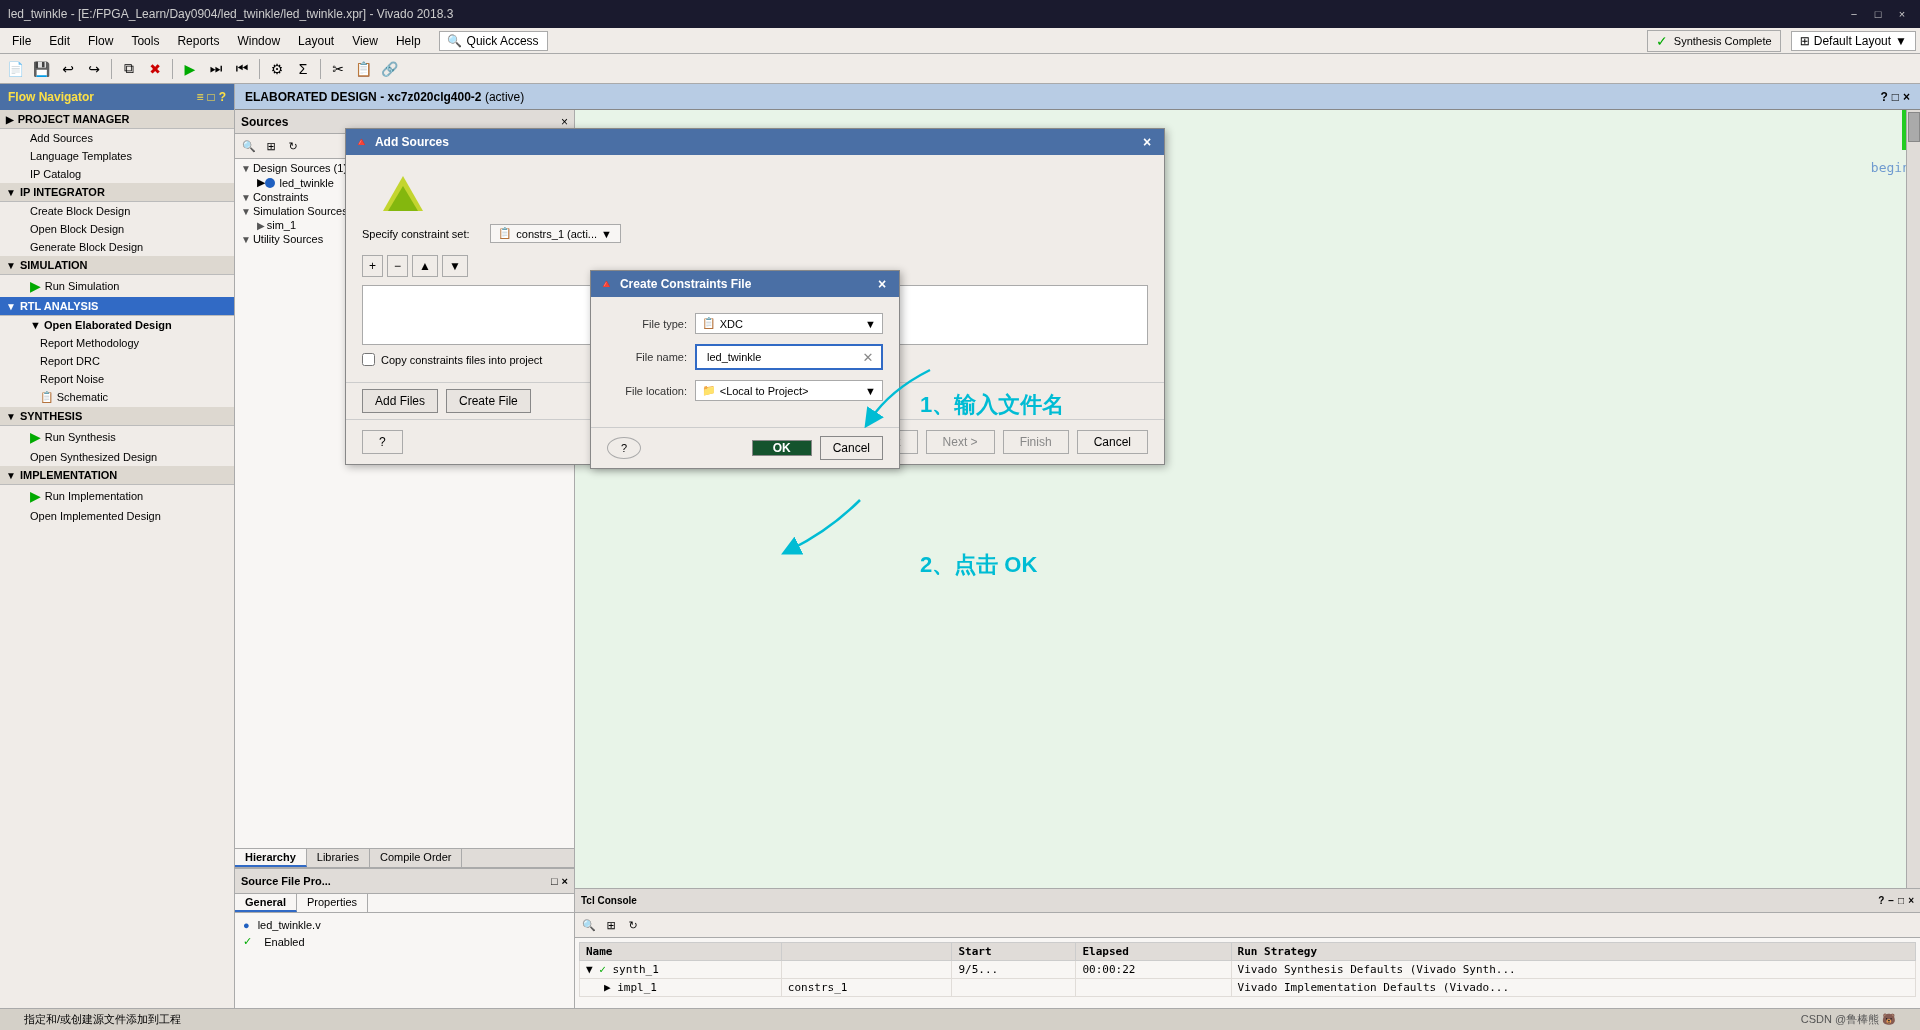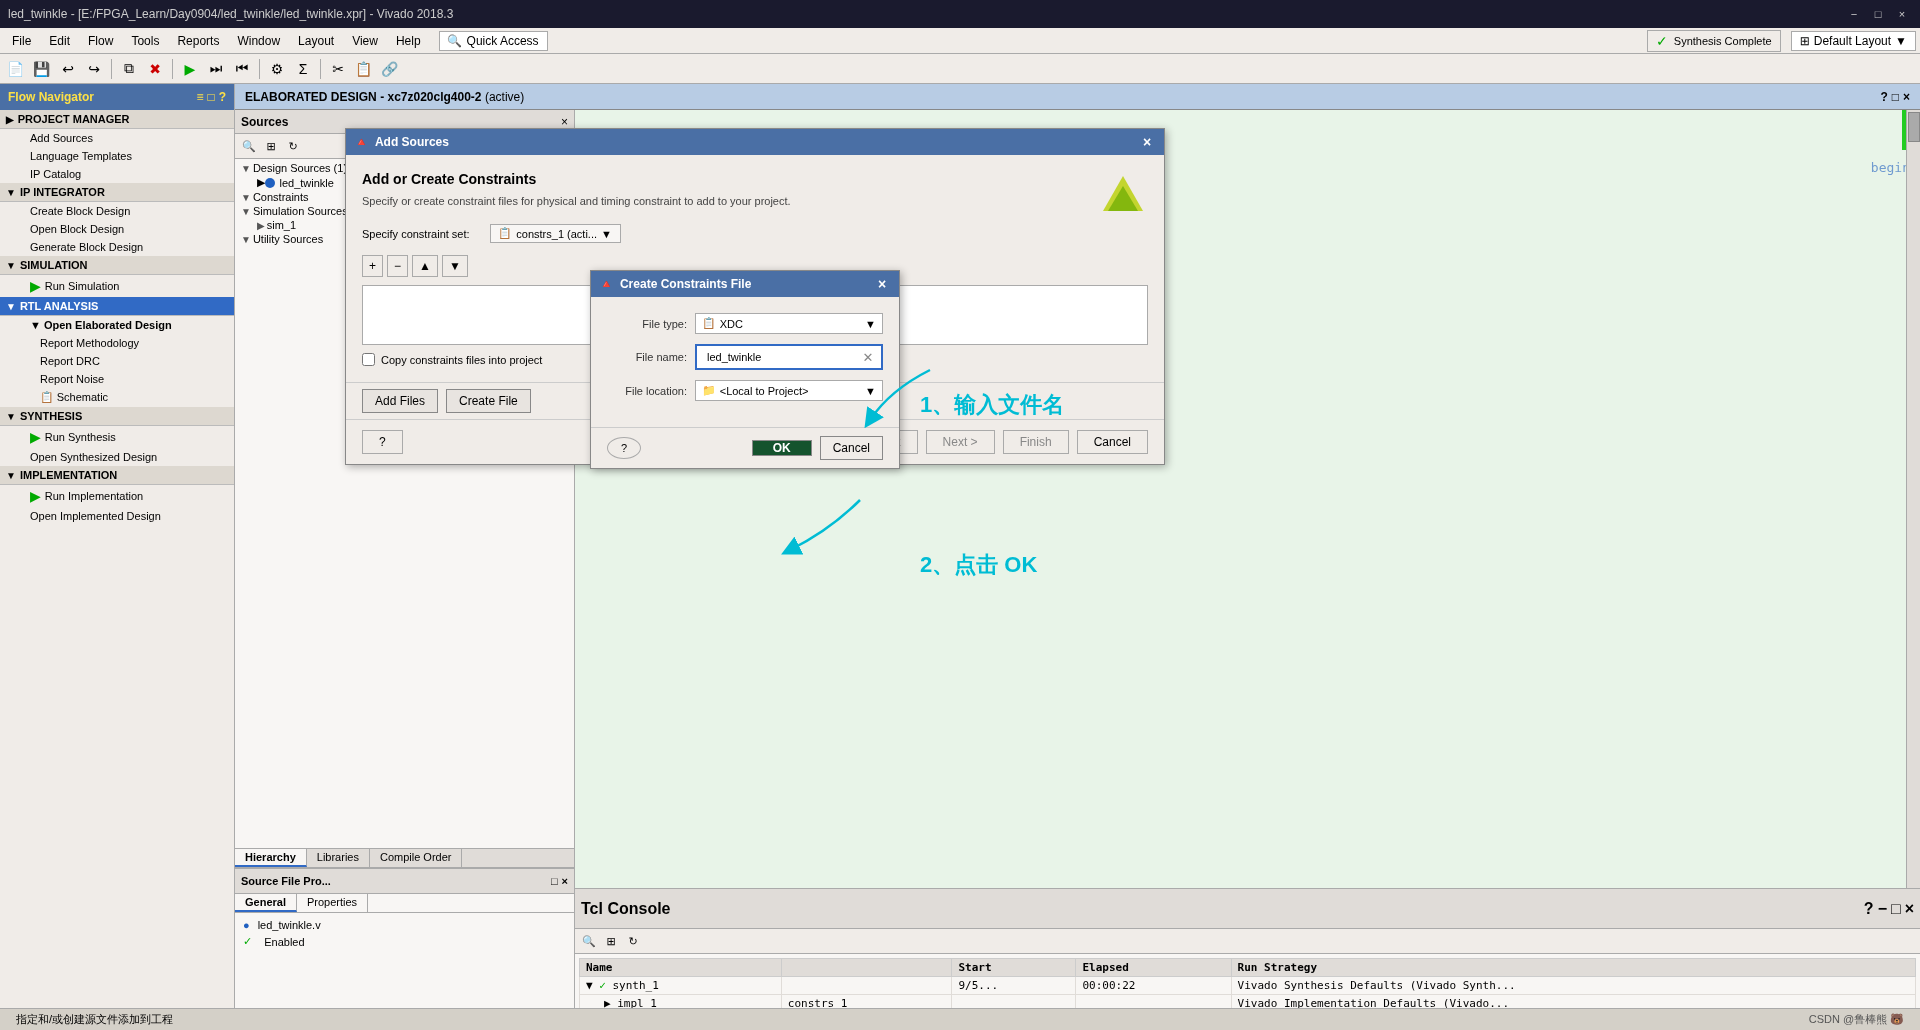--- a/index.html
+++ b/index.html
@@ -55,29 +55,29 @@
     .tree-item { display: flex; align-items: center; padding: 1px 4px; cursor: pointer; font-size: 11px; }
     .tree-item .arrow { margin-right: 2px; font-size: 10px; color: #555; }
     .dot-blue { width: 10px; height: 10px; border-radius: 50%; background: #2060c0; display: inline-block; margin-right: 4px; }
     .dot-check { color: #00aa00; margin-right: 4px; }
 
     
     .design-area { flex: 1; display: flex; flex-direction: column; overflow: hidden; background: #f8f6f4; }
 
     
     .tcl-panel { height: 120px; border-top: 1px solid #aaa; display: flex; flex-direction: column; background: #f8f6f4; }
-    .tcl-header { display: flex; align-items: center; background: #e0dcd8; padding: 2px 6px; border-bottom: 1px solid #aaa; height: 40px; font-weight: bold; font-size: 16px; }
+    .tcl-header { display: flex; align-items: center; background: #e0dcd8; padding: 2px 6px; border-bottom: 1px solid #aaa; height: 24px; font-weight: bold; font-size: 10px; }
     .tcl-toolbar { display: flex; align-items: center; gap: 2px; padding: 2px 4px; border-bottom: 1px solid #aaa; background: #f0ece8; }
     .tcl-content { flex: 1; overflow: auto; padding: 4px; font-family: monospace; font-size: 11px; }
     .tcl-table { width: 100%; border-collapse: collapse; font-size: 11px; }
     .tcl-table th { background: #e0dcd8; padding: 2px 6px; text-align: left; border: 1px solid #ccc; font-size: 11px; }
     .tcl-table td { padding: 2px 6px; border: 1px solid #e0dcd8; font-size: 11px; }
 
     
-    .status-bar { height: 22px; background: #d4d0c8; border-top: 1px solid #aaa; display: flex; align-items: center; padding: 0 16px; font-size: 11px; justify-content: space-between; }
+    .status-bar { height: 22px; background: #d4d0c8; border-top: 1px solid #aaa; display: flex; align-items: center; padding: 0 24px; font-size: 11px; justify-content: space-between; }
 
     
     .add-sources-dialog { position: absolute; top: 128px; left: 345px; width: 820px; background: #f0ece8; border: 1px solid #888; box-shadow: 2px 2px 8px rgba(0,0,0,0.3); z-index: 10; }
     .dialog-title-bar { display: flex; align-items: center; background: #4a6fa5; color: #fff; padding: 4px 8px; font-weight: bold; font-size: 12px; height: 26px; }
     .dialog-title-bar .close-btn { margin-left: auto; cursor: pointer; font-size: 14px; width: 18px; height: 18px; display: flex; align-items: center; justify-content: center; }
     .dialog-content { padding: 16px; }
     .dialog-section-title { font-weight: bold; font-size: 14px; margin-bottom: 8px; color: #000; }
     .dialog-description { font-size: 11px; color: #444; margin-bottom: 16px; }
     .constraint-set-row { display: flex; align-items: center; gap: 20px; margin-bottom: 12px; font-size: 11px; }
     .constraint-badge { background: #f8f6f4; border: 1px solid #aaa; padding: 2px 8px; font-size: 11px; display: flex; align-items: center; gap: 4px; }
@@ -424,24 +424,20 @@
 </div>
 
 <div class="add-sources-dialog">
   <div class="dialog-title-bar">
     <span style="margin-right:6px;">🔺</span>
     <span>Add Sources</span>
     <div class="close-btn">×</div>
   </div>
   <div class="dialog-content">
     <div style="display:flex;align-items:flex-start;justify-content:space-between;">
-      <div>
-        <div class="dialog-section-title">Add or Create Constraints</div>
-        <div class="dialog-description">Specify or create constraint files for physical and timing constraint to add to your project.</div>
-      </div>
       <div style="margin-left:16px;">
         
         <svg width="50" height="50" viewBox="0 0 50 50">
           <polygon points="25,5 45,40 5,40" fill="#b8d000" opacity="0.8"></polygon>
           <polygon points="25,15 40,40 10,40" fill="#6aaa00" opacity="0.7"></polygon>
         </svg>
       </div>
     </div>
     <div class="constraint-set-row">
       <span>Specify constraint set:</span>

